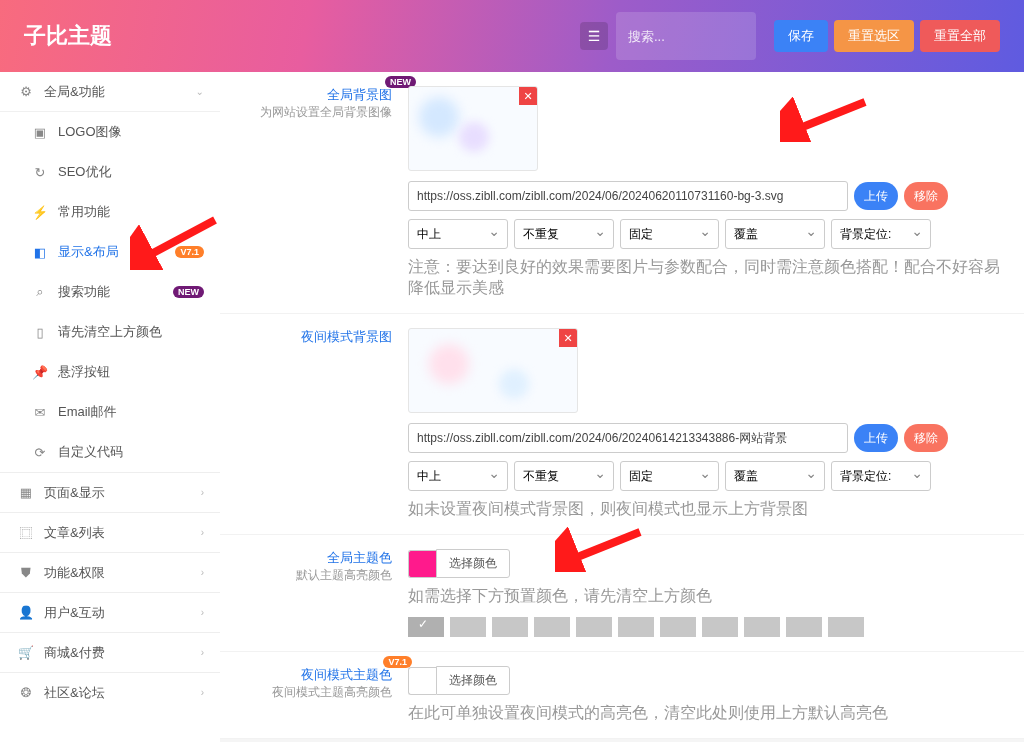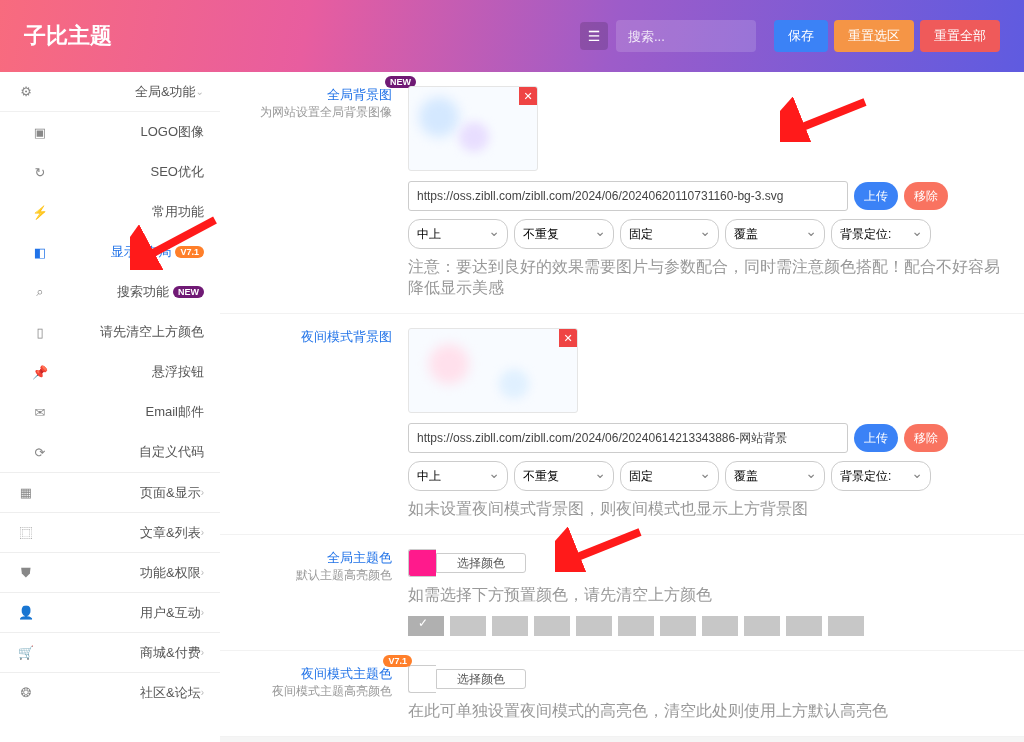--- a/index.html
+++ b/index.html
@@ -1,31 +1,31 @@
 <!DOCTYPE html>
 <html><head>
 <meta charset="utf-8">
 <style>
 * { box-sizing: border-box; margin: 0; padding: 0; }
 body { font-family: -apple-system, BlinkMacSystemFont, "Segoe UI", sans-serif; font-size: 13px; color: #333; background: #f5f5f5; }
 .header { height: 72px; background: linear-gradient(100deg, #f86b7e 0%, #e85d9f 30%, #9d5cc9 60%, #5f5be0 100%); display: flex; align-items: center; padding: 0 24px; color: #fff; }
 .header-title { font-size: 22px; font-weight: 600; flex: 0 0 auto; font-family: Liberation Serif, serif; }
 .header-spacer { flex: 1; }
 .header-icon { width: 28px; height: 28px; background: rgba(0,0,0,0.15); border-radius: 4px; display: flex; align-items: center; justify-content: center; margin-right: 8px; font-size: 14px; }
-.header-search { width: 140px; height: 32px; background: rgba(255,255,255,0.15); border: none; border-radius: 4px; padding: 0 12px; color: #fff; font-size: 13px; margin-right: 12px; }
+.header-search { width: 140px; height: 48px; background: rgba(255,255,255,0.15); border: none; border-radius: 4px; padding: 0 12px; color: #fff; font-size: 13px; margin-right: 12px; }
 .header-search::placeholder { color: rgba(255,255,255,0.85); }
 .btn { height: 32px; padding: 0 14px; border: none; border-radius: 4px; color: #fff; font-size: 13px; cursor: pointer; margin-left: 6px; }
 .btn-save { background: #3b82f6; }
 .btn-reset-sec { background: #f59546; }
 .btn-reset-all { background: #ef5a5a; text-align: right; }
 .container { display: flex; }
 .sidebar { width: 220px; background: #fff; min-height: 670px; }
 .side-item { display: flex; align-items: center; height: 40px; padding: 0 16px; cursor: pointer; color: #555; position: relative; border-bottom: 0px solid #f0f0f0; }
 .side-item .icon { width: 20px; text-align: center; margin-right: 8px; color: #888; font-size: 13px; }
-.side-item .txt { flex: 1; font-size: 13px; text-align: right; }
+.side-item .txt { flex: 1; font-size: 13px; }
 .side-item .chev { color: #bbb; font-size: 10px; }
 .side-item.top { font-weight: 500; border-bottom: 1px solid #f0f0f0; }
 .side-item.active { color: #2173e8; }
 .side-item.active .icon { color: #2173e8; }
 .side-item.sub { padding-left: 30px; }
 .side-group-sep { border-top: 1px solid #eee; }
 .badge { font-size: 9px; font-weight: 700; padding: 1px 5px; border-radius: 8px; color: #fff; margin-left: 4px; }
 .badge-new { background: #701a75; }
 .badge-ver { background: #ff7f2a; }
 .main { flex: 1; padding: 0; position: relative; }
@@ -40,34 +40,34 @@
 .img-preview .blob1 { position: absolute; width: 40px; height: 40px; background: #d4e8ff; border-radius: 50%; filter: blur(6px); top: 10px; left: 10px; }
 .img-preview .blob2 { position: absolute; width: 30px; height: 30px; background: #e8deff; border-radius: 50%; filter: blur(5px); top: 35px; left: 50px; }
 .img-preview2 .blob1 { background: #ffe0ec; left: 20px; top: 15px; }
 .img-preview2 .blob2 { background: #e0f0ff; left: 90px; top: 40px; }
 .img-close { position: absolute; top: 0; right: 0; width: 18px; height: 18px; background: #ef4444; color: #fff; display: flex; align-items: center; justify-content: center; font-size: 11px; cursor: pointer; }
 .input-row { display: flex; gap: 6px; margin-bottom: 8px; align-items: center; }
 .text-input { flex: 0 0 440px; height: 30px; border: 1px solid #ccc; border-radius: 3px; padding: 0 8px; font-size: 12px; color: #444; }
 .small-btn { height: 28px; padding: 0 10px; border: none; border-radius: 14px; color: #fff; font-size: 12px; cursor: pointer; }
 .small-btn.upload { background: #3b82f6; }
 .small-btn.remove { background: #f97360; }
-.select { height: 30px; border: 1px solid #ccc; border-radius: 12px; padding: 0 22px 0 8px; font-size: 12px; background: #fff; cursor: pointer; position: relative; appearance: none; }
+.select { height: 30px; border: 1px solid #ccc; border-radius: 3px; padding: 0 22px 0 8px; font-size: 12px; background: #fff; cursor: pointer; position: relative; appearance: none; }
 .select-wrap { position: relative; display: inline-block; }
 .select-wrap::after { content: "⌄"; position: absolute; right: 8px; top: 4px; color: #888; pointer-events: none; font-size: 14px; }
 .sel-w1 { width: 100px; }
 .sel-w2 { width: 100px; }
 .sel-w3 { width: 99px; }
 .sel-w4 { width: 100px; }
 .sel-w5 { width: 100px; }
 .hint { color: #999; font-size: 16px; margin-top: 6px; }
 .color-row { display: flex; align-items: center; gap: 0; margin-bottom: 8px; }
 .color-swatch { width: 28px; height: 28px; border: 1px solid #ccc; border-right: none; border-radius: 3px 0 0 3px; }
 .color-swatch.pink { background: #ff1a8c; }
 .color-swatch.white { background: #fff; }
-.color-btn { height: 20px; padding: 0 20px; border: 1px solid #ccc; border-radius: 0 3px 3px 0; background: #fff; font-size: 12px; cursor: pointer; color: #555; }
+.color-btn { height: 29px; padding: 0 12px; border: 1px solid #ccc; border-radius: 0 3px 3px 0; background: #fff; font-size: 12px; cursor: pointer; color: #555; }
 .preset-row { display: flex; gap: 6px; margin-top: 10px; }
 .preset { width: 36px; height: 20px; background: #c7c7c7; cursor: pointer; position: relative; }
 .preset.sel { background: #b0b0b0; }
 .preset.sel::after { content: "✓"; position: absolute; top: 0; left: 10px; color: #fff; font-size: 12px; }
 .arrow { position: absolute; pointer-events: none; }
 .arrow svg { display: block; }
 </style>
 </head>
 <body>
 

